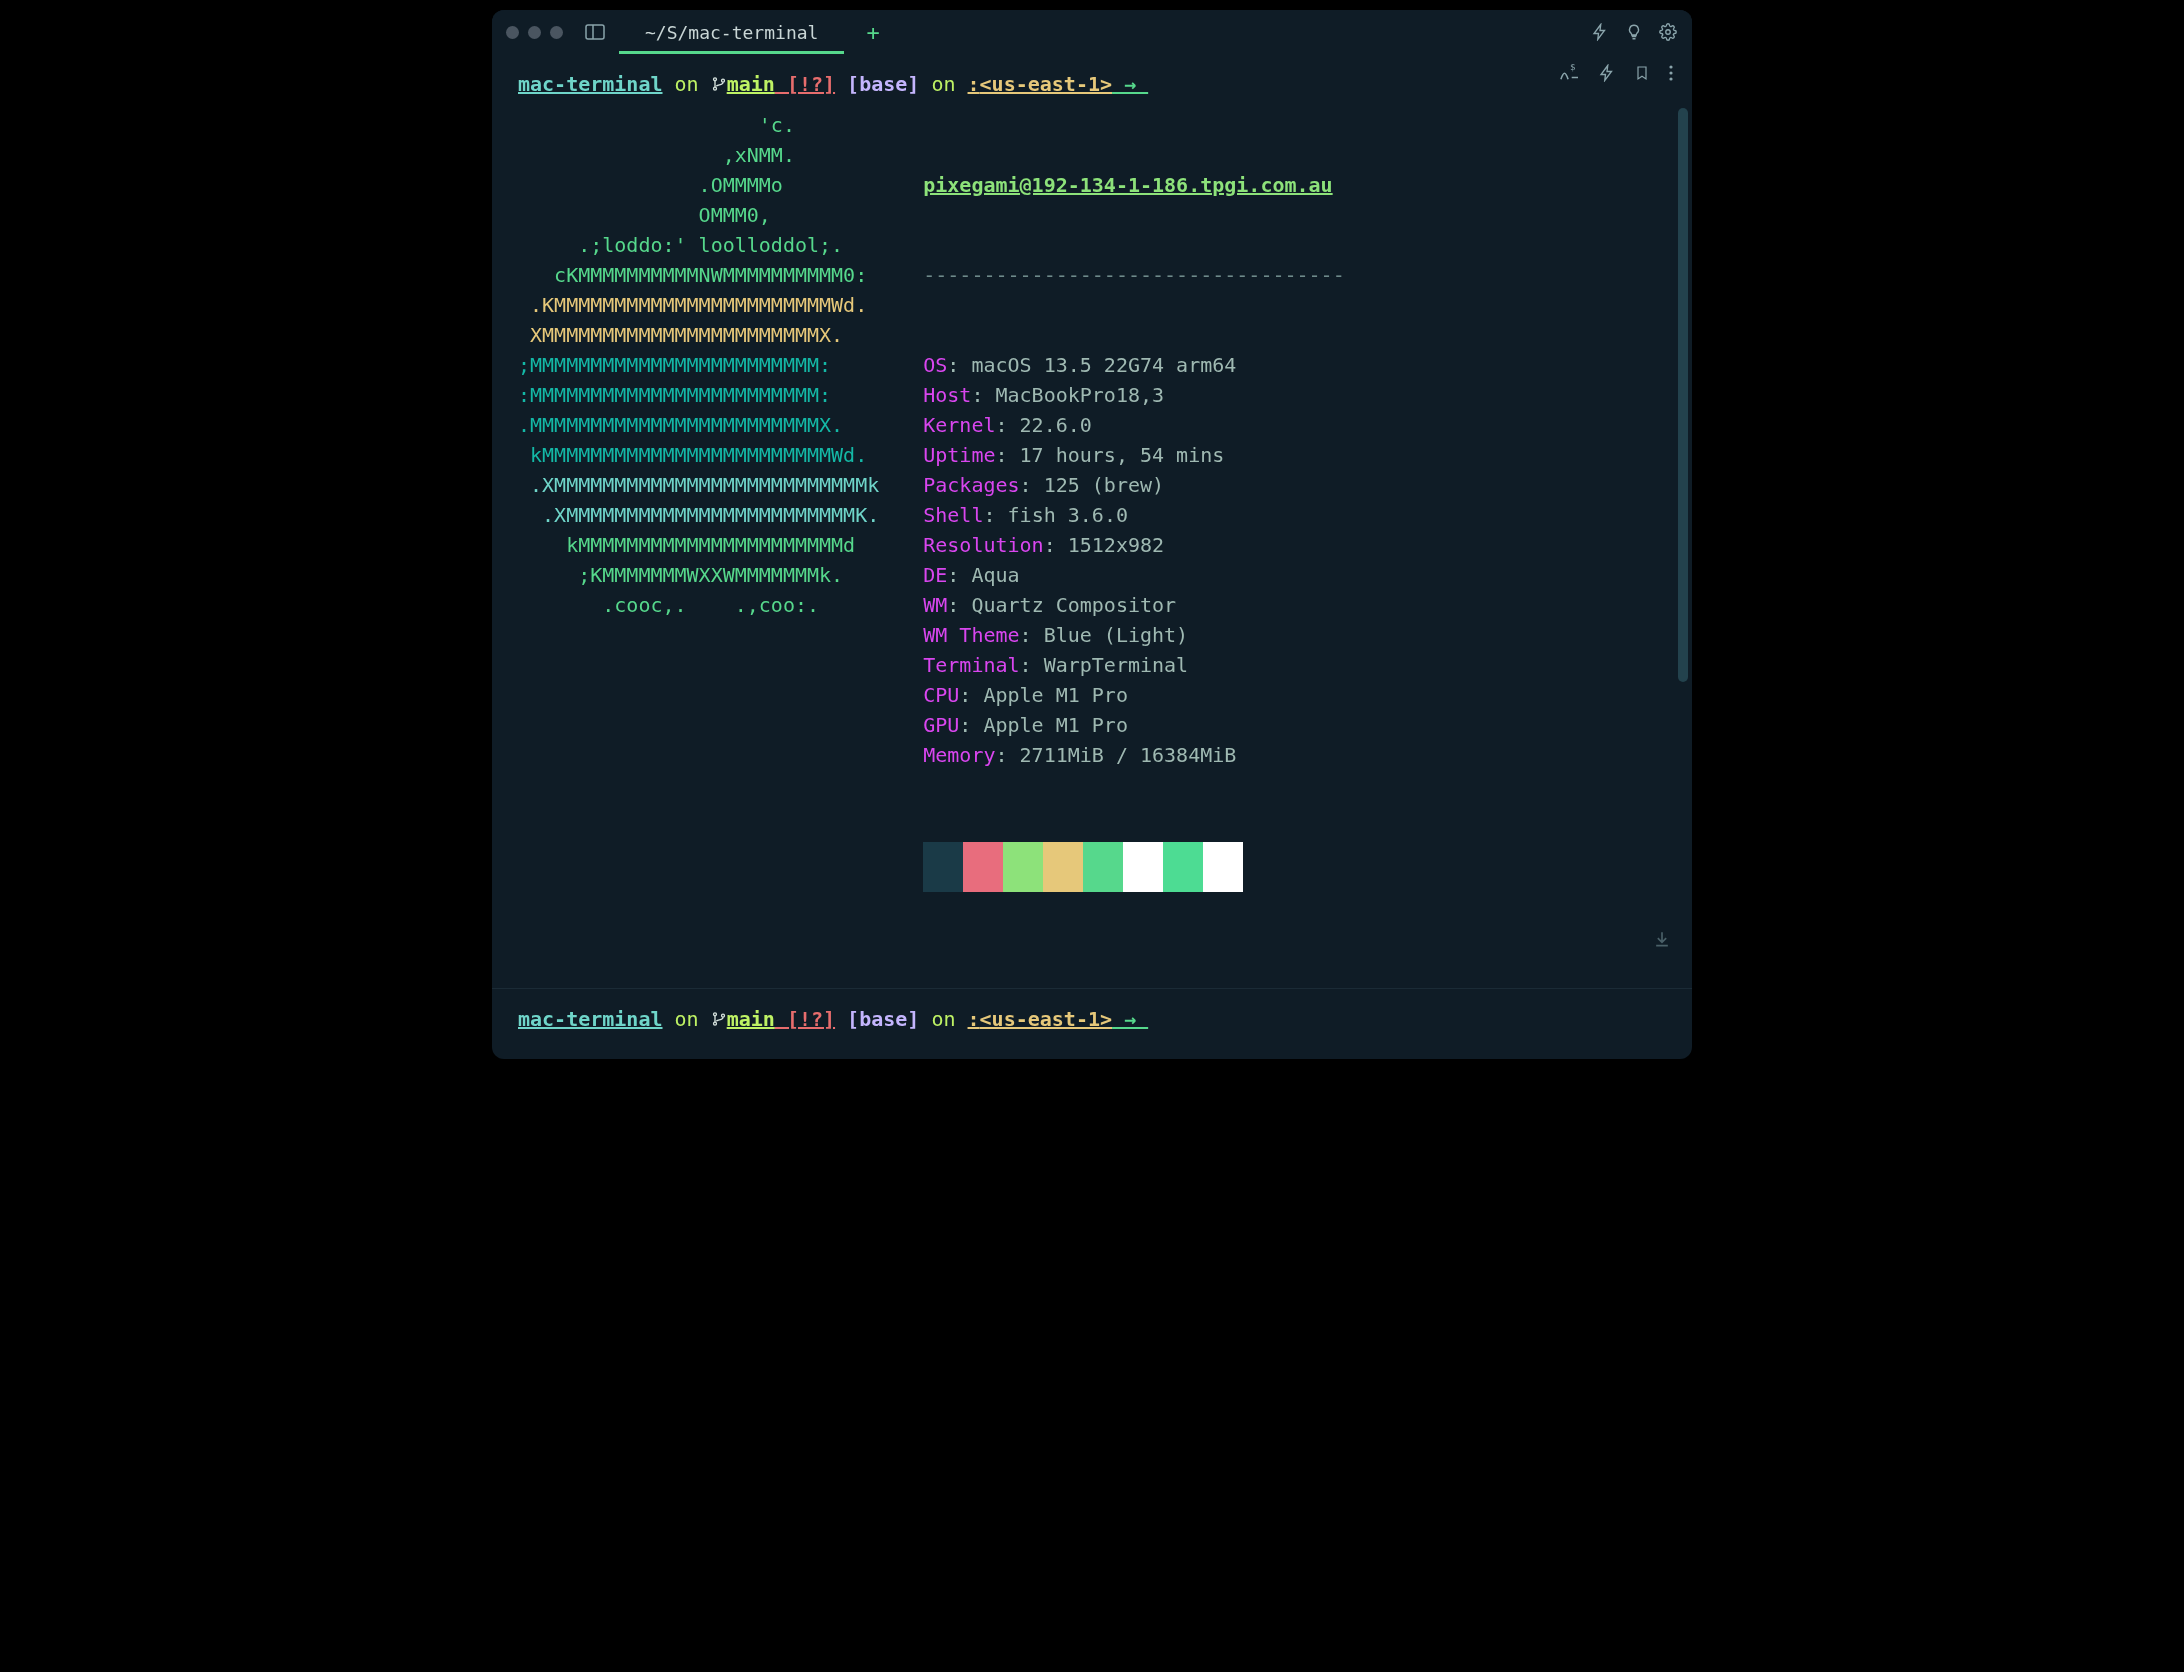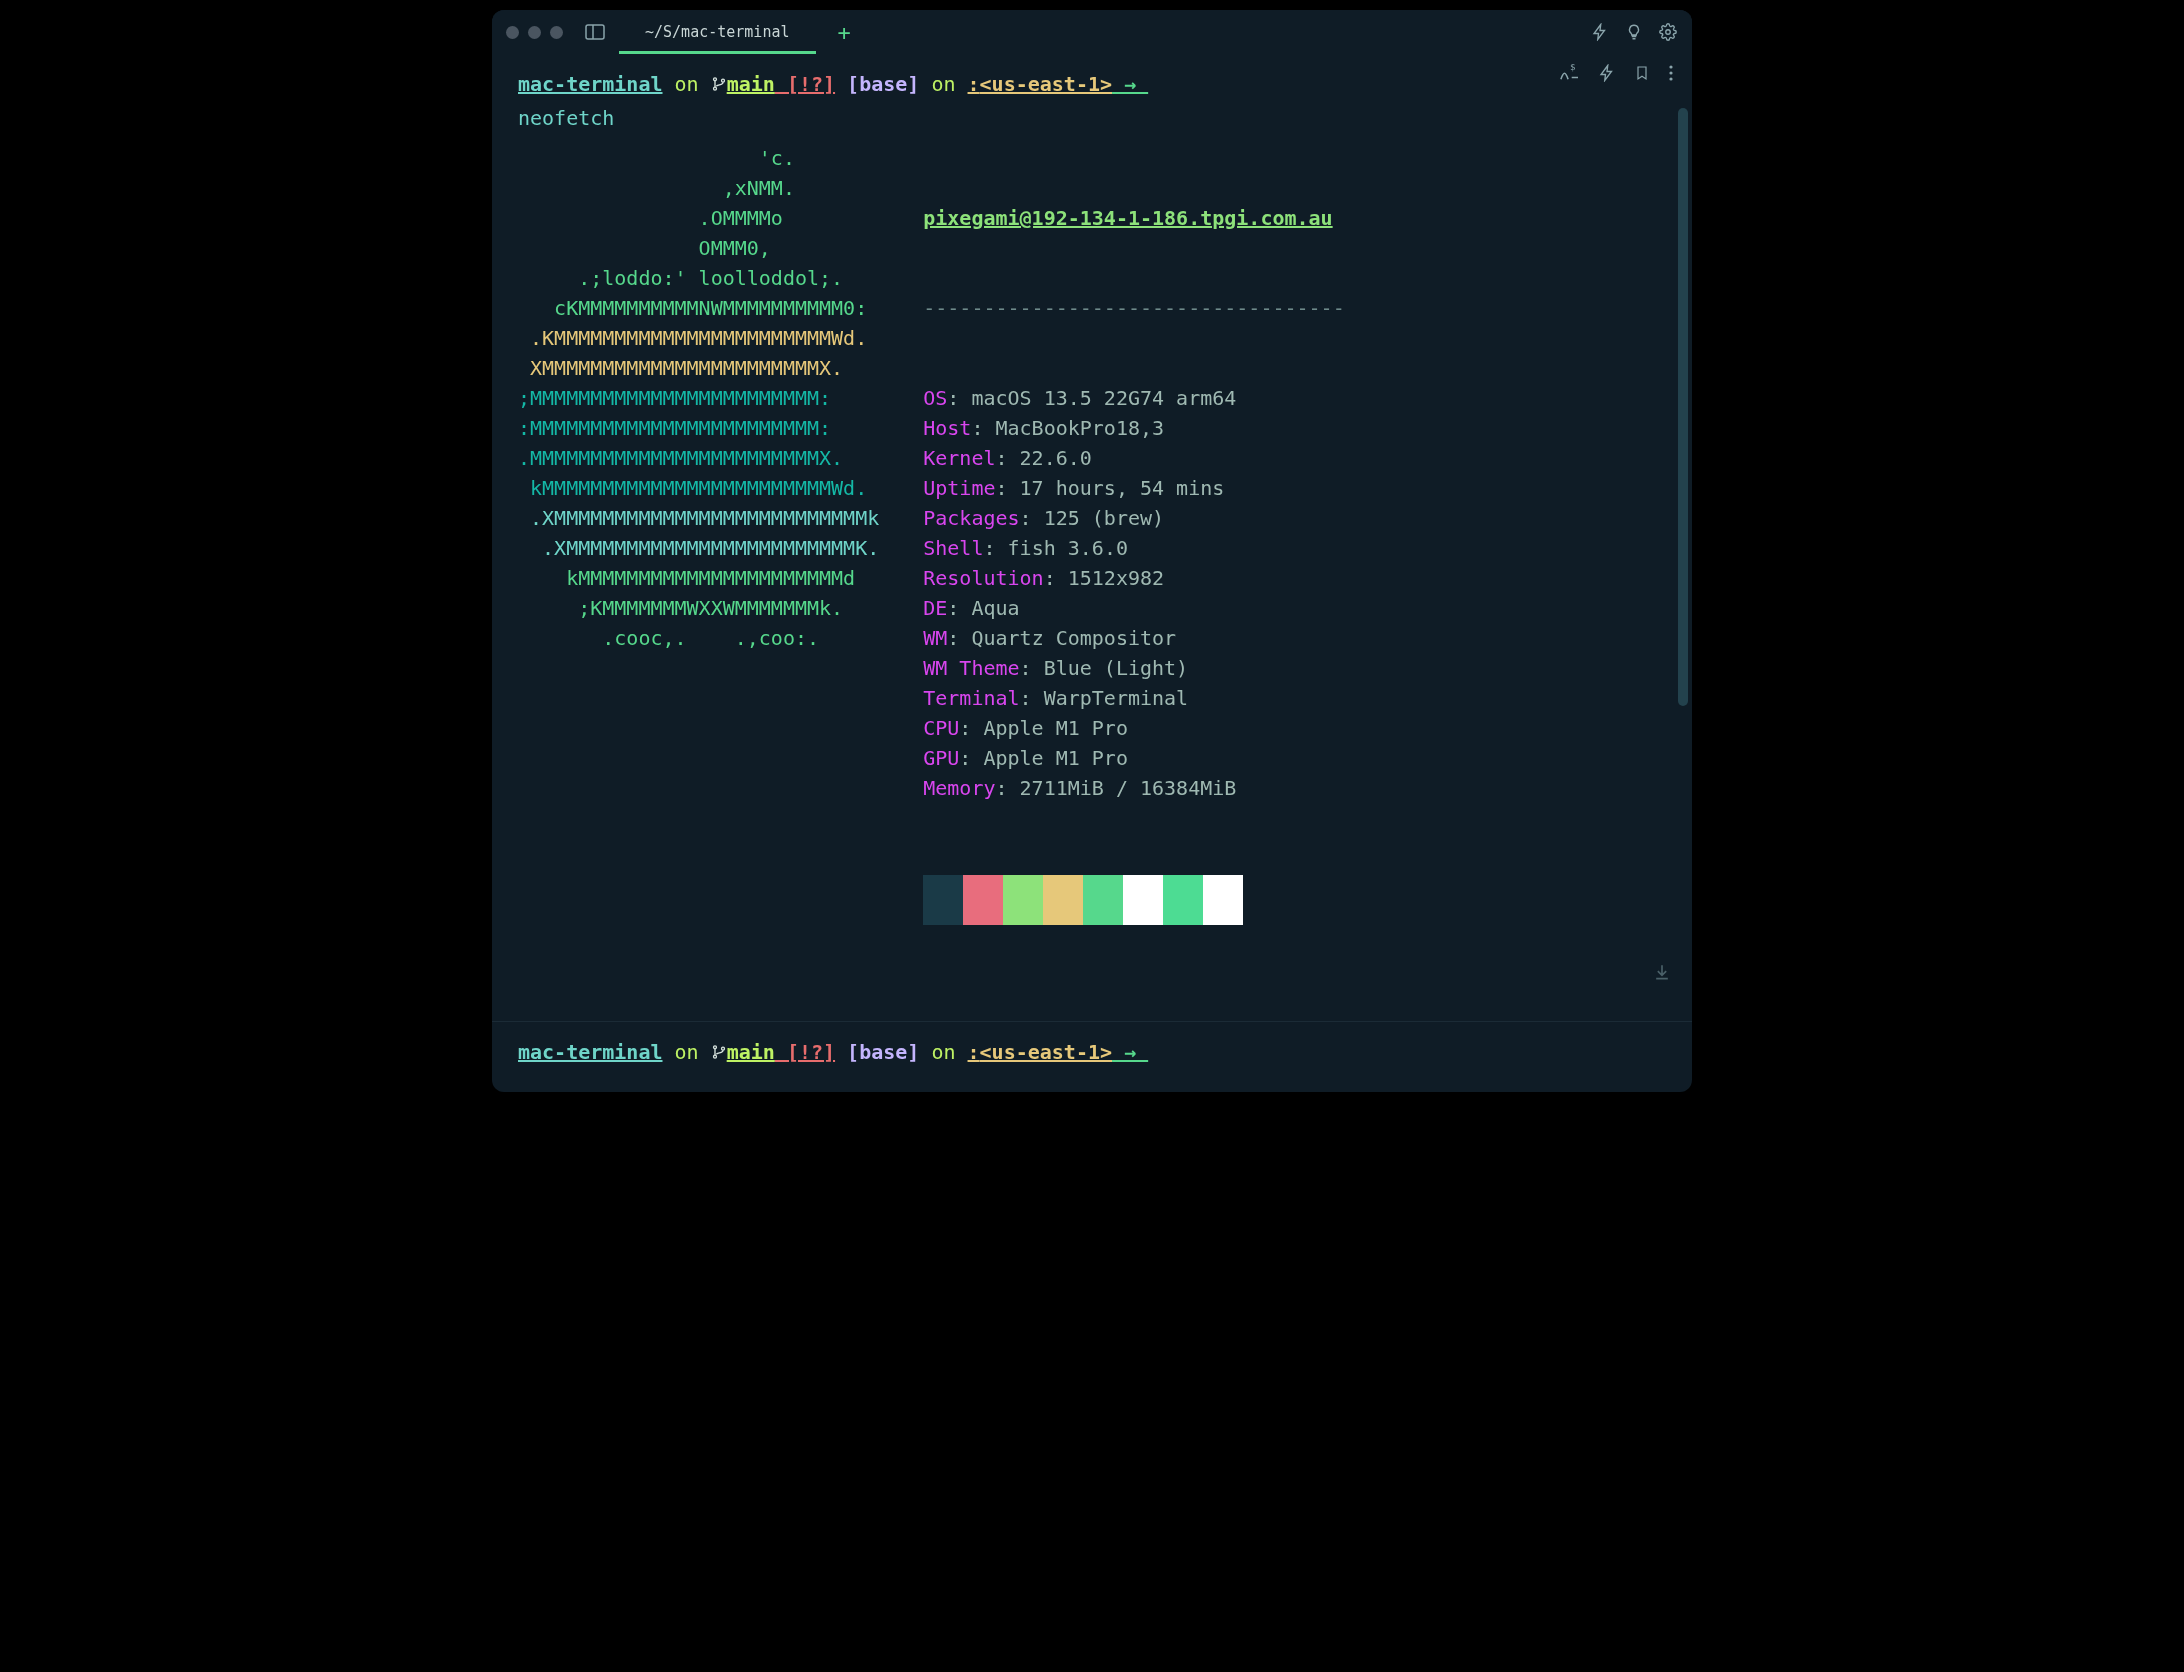--- a/index.html
+++ b/index.html
@@ -31,21 +31,21 @@
   }
   .traffic-lights { display: flex; gap: 9px; align-items: center; margin-right: 14px; }
   .traffic-light {
     width: 13px; height: 13px; border-radius: 50%;
     background: #4a5560;
   }
   .panel-icon { color: #8aa4ab; display:flex; align-items:center; margin-right: 6px; }
   .tab {
     display: flex; align-items: center; height: 44px;
     padding: 0 26px;
-    color: #c9d6d6; font-size: 15px;
+    color: #c9d6d6; font-size: 18px;
     position: relative;
   }
   .tab.active::after {
     content:""; position:absolute; left:0; right:0; bottom:0;
     height: 3px; background: #56d88c;
   }
   .add-tab { color: #56d88c; font-size: 22px; padding: 0 14px; cursor:pointer; }
   .titlebar-spacer { flex: 1; }
   .titlebar-actions { display:flex; gap: 14px; align-items:center; color: #8aa4ab; }
   .titlebar-actions .ico { width: 20px; height: 20px; display:flex; align-items:center; justify-content:center; cursor:pointer; }
@@ -196,21 +196,20 @@
 
       <div class="prompt-line"><span class="c-cyan c-bold">mac-terminal</span><span class="c-white"> on </span><span class="c-white"><svg style="display:inline-block;vertical-align:-2px" width="16" height="18" viewBox="0 0 24 24" fill="none" stroke="#d9e5e0" stroke-width="2">
               <circle cx="6" cy="5" r="2.2"></circle>
               <circle cx="6" cy="19" r="2.2"></circle>
               <circle cx="18" cy="7" r="2.2"></circle>
               <path d="M6 7.2V16.8"></path>
               <path d="M18 9.2c0 5-8 3-12 7" stroke-opacity="0"></path>
               <path d="M18 9.2c0 4.5-6 3.5-10 6"></path>
             </svg></span><span class="c-white c-bold">main</span><span class="c-red c-bold"> [!?]</span><span class="c-dim"> [base]</span><span class="c-white"> on </span><span class="c-yellow c-bold">:</span><span class="c-yellow c-bold">&lt;us-east-1&gt;</span><span class="c-brightgreen c-bold"> → </span></div>
 
-      <div class="cmd">neofetch</div>
 
       <div class="neofetch">
         <div class="ascii" id="ascii"><div class="c-brightgreen">                    'c.</div><div class="c-brightgreen">                 ,xNMM.</div><div class="c-brightgreen">               .OMMMMo</div><div class="c-brightgreen">               OMMM0,</div><div class="c-brightgreen">     .;loddo:' loolloddol;.</div><div class="c-brightgreen">   cKMMMMMMMMMMNWMMMMMMMMMM0:</div><div class="c-yellow"> .KMMMMMMMMMMMMMMMMMMMMMMMWd.</div><div class="c-yellow"> XMMMMMMMMMMMMMMMMMMMMMMMX.</div><div class="c-pink">;MMMMMMMMMMMMMMMMMMMMMMMM:</div><div class="c-pink">:MMMMMMMMMMMMMMMMMMMMMMMM:</div><div class="c-pink">.MMMMMMMMMMMMMMMMMMMMMMMMX.</div><div class="c-pink"> kMMMMMMMMMMMMMMMMMMMMMMMMWd.</div><div class="c-cyan"> .XMMMMMMMMMMMMMMMMMMMMMMMMMMk</div><div class="c-cyan">  .XMMMMMMMMMMMMMMMMMMMMMMMMK.</div><div class="c-brightgreen">    kMMMMMMMMMMMMMMMMMMMMMMd</div><div class="c-brightgreen">     ;KMMMMMMMWXXWMMMMMMMk.</div><div class="c-brightgreen">       .cooc,.    .,coo:.</div></div>
         <div class="info">
           <div><span class="user c-bold">pixegami@192-134-1-186.tpgi.com.au</span></div>
           <div><span class="sep">-----------------------------------</span></div>
           <div id="info-rows"><div><span class="k">OS</span><span class="v">: </span><span class="v">macOS 13.5 22G74 arm64</span></div><div><span class="k">Host</span><span class="v">: </span><span class="v">MacBookPro18,3</span></div><div><span class="k">Kernel</span><span class="v">: </span><span class="v">22.6.0</span></div><div><span class="k">Uptime</span><span class="v">: </span><span class="v">17 hours, 54 mins</span></div><div><span class="k">Packages</span><span class="v">: </span><span class="v">125 (brew)</span></div><div><span class="k">Shell</span><span class="v">: </span><span class="v">fish 3.6.0</span></div><div><span class="k">Resolution</span><span class="v">: </span><span class="v">1512x982</span></div><div><span class="k">DE</span><span class="v">: </span><span class="v">Aqua</span></div><div><span class="k">WM</span><span class="v">: </span><span class="v">Quartz Compositor</span></div><div><span class="k">WM Theme</span><span class="v">: </span><span class="v">Blue (Light)</span></div><div><span class="k">Terminal</span><span class="v">: </span><span class="v">WarpTerminal</span></div><div><span class="k">CPU</span><span class="v">: </span><span class="v">Apple M1 Pro</span></div><div><span class="k">GPU</span><span class="v">: </span><span class="v">Apple M1 Pro</span></div><div><span class="k">Memory</span><span class="v">: </span><span class="v">2711MiB / 16384MiB</span></div></div>
           <div class="swatches" id="swatches"><div class="swatch" style="background:#1a3a47"></div><div class="swatch" style="background:#e86d7d"></div><div class="swatch" style="background:#8de27a"></div><div class="swatch" style="background:#e6c87a"></div><div class="swatch" style="background:#56d88c"></div><div class="swatch" style="background:#ffffff"></div><div class="swatch" style="background:#4ddc93"></div><div class="swatch" style="background:#ffffff"></div></div>
         </div>
       </div>

